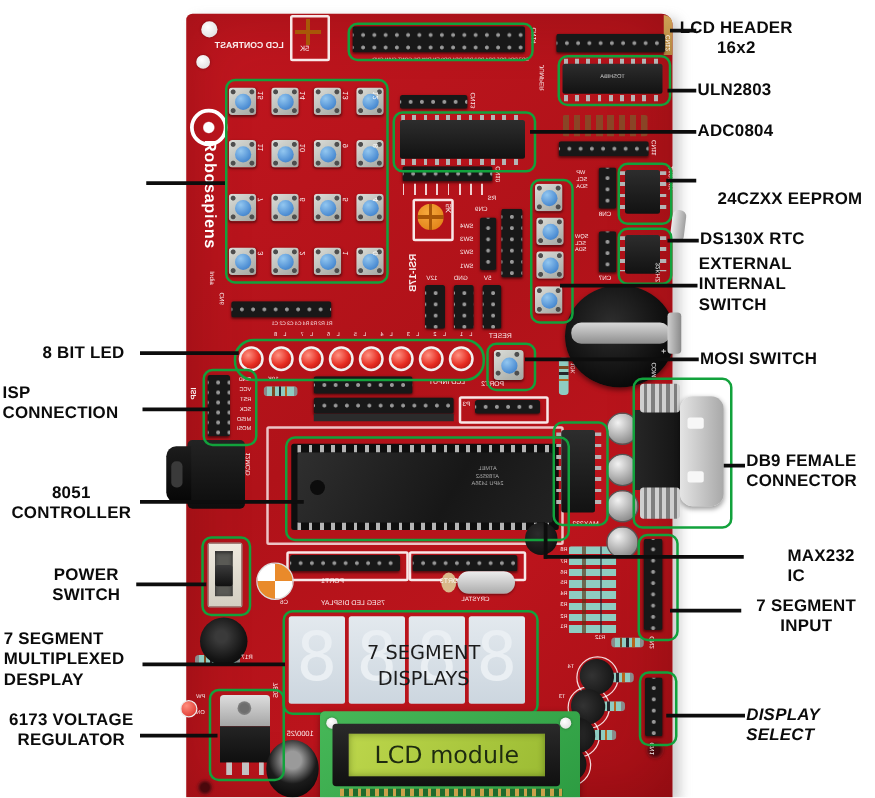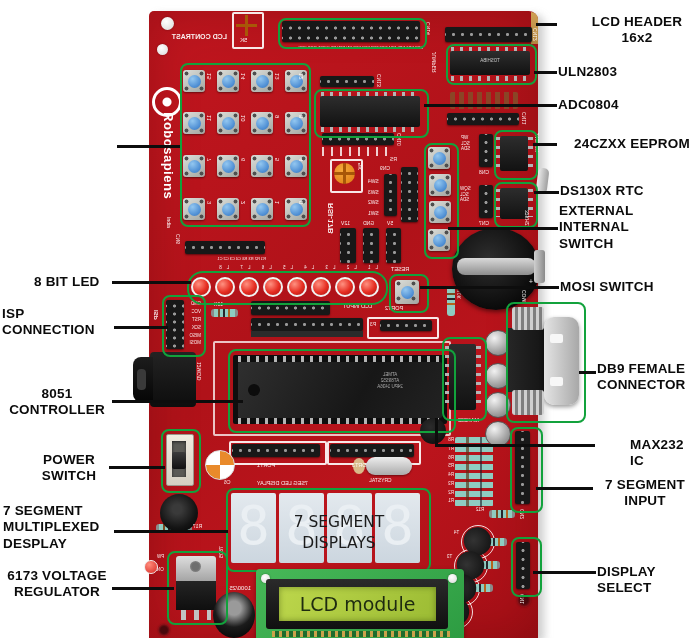--- a/index.html
+++ b/index.html
@@ -448,31 +448,31 @@
 CONNECTION</div>
   <div class="lbl c" style="left:2px;top:386px;width:110px;">8051
 CONTROLLER</div>
   <div class="lbl c" style="left:30px;top:452px;width:78px;">POWER
 SWITCH</div>
   <div class="lbl" style="left:3px;top:503px;">7 SEGMENT
 MULTIPLEXED
 DESPLAY</div>
   <div class="lbl c" style="left:0px;top:568px;width:114px;">6173 VOLTAGE
 REGULATOR</div>
-  <div class="lbl c" style="left:580px;top:14px;width:114px;">LCD HEADER
+  <div class="lbl c" style="left:532px;top:14px;width:114px;">LCD HEADER
 16x2</div>
   <div class="lbl" style="left:558px;top:64px;">ULN2803</div>
   <div class="lbl" style="left:558px;top:97px;">ADC0804</div>
-  <div class="lbl" style="left:558px;top:136px;padding-left:16px;">24CZXX EEPROM</div>
+  <div class="lbl" style="left:558px;top:151px;padding-left:16px;">24CZXX EEPROM</div>
   <div class="lbl" style="left:560px;top:183px;">DS130X RTC</div>
   <div class="lbl" style="left:559px;top:203px;">EXTERNAL
 INTERNAL
 SWITCH</div>
   <div class="lbl" style="left:560px;top:279px;">MOSI SWITCH</div>
   <div class="lbl" style="left:597px;top:361px;">DB9 FEMALE
 CONNECTOR</div>
   <div class="lbl" style="left:598px;top:437px;margin-left:32px;">MAX232 IC</div>
   <div class="lbl c" style="left:595px;top:477px;width:100px;">7 SEGMENT
 INPUT</div>
-  <div class="lbl" style="left:597px;top:564px;">DISPLAY
+  <div class="lbl" style="left:597px;top:564px;font-style:italic;">DISPLAY
 SELECT</div>
 
 </div>
 
 </body></html>

